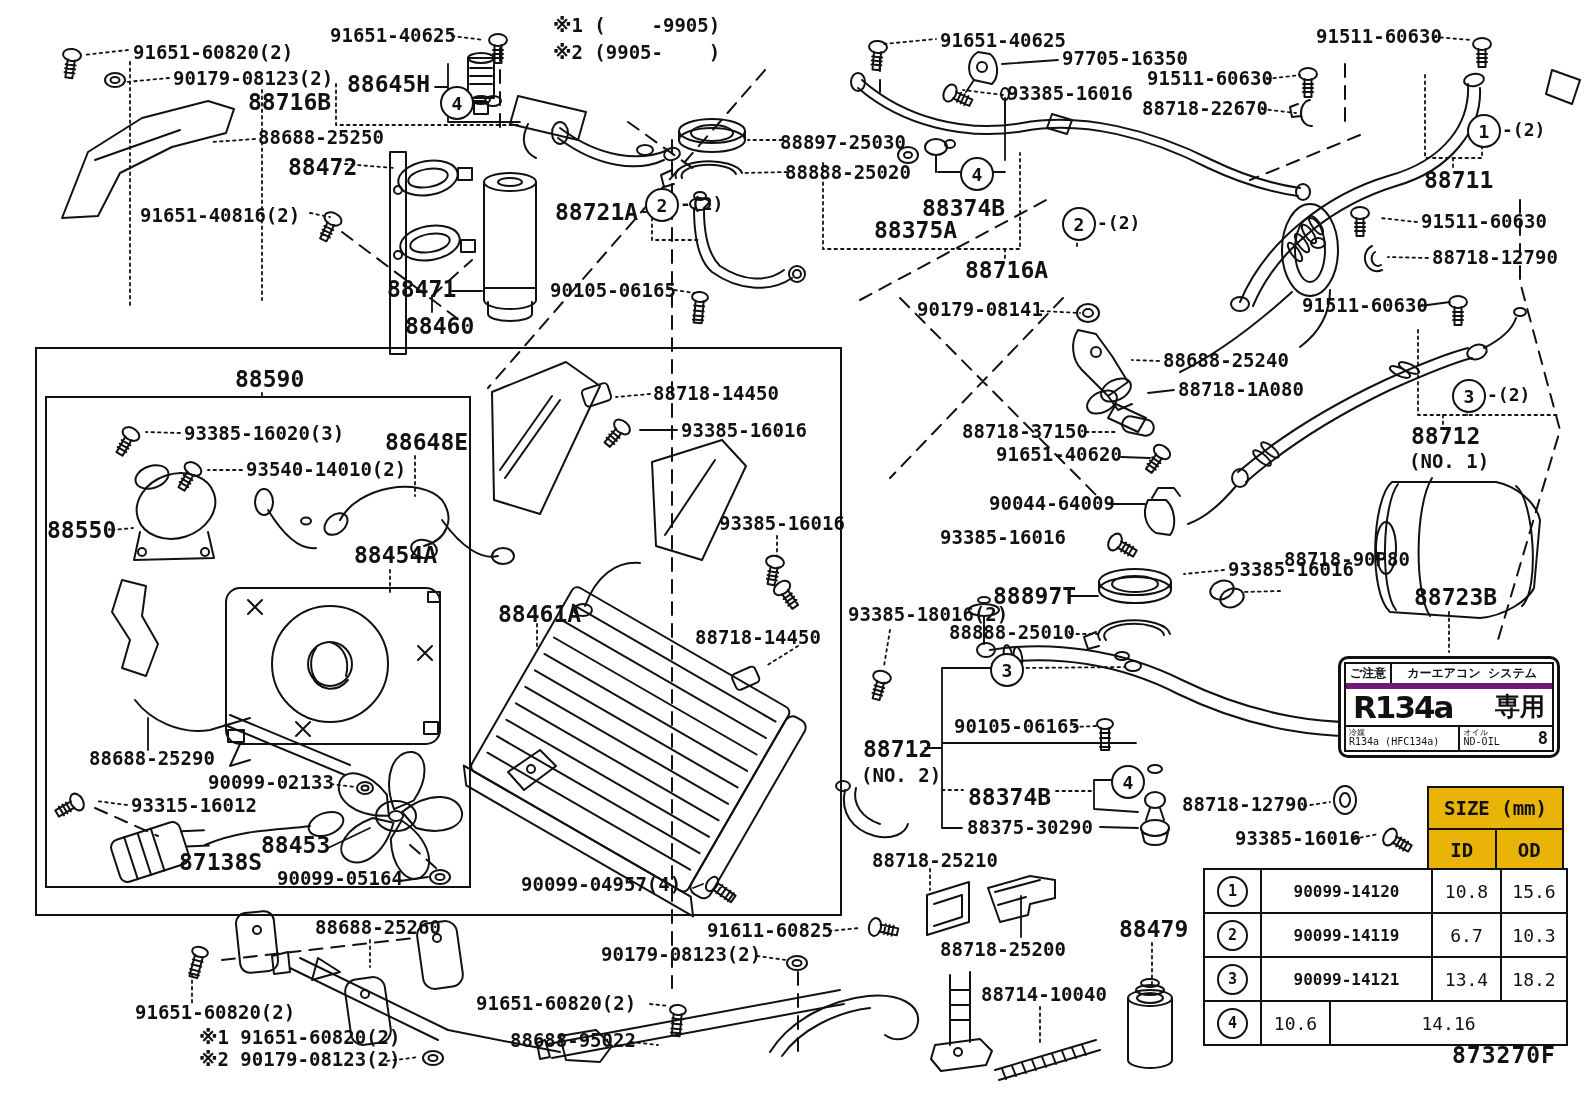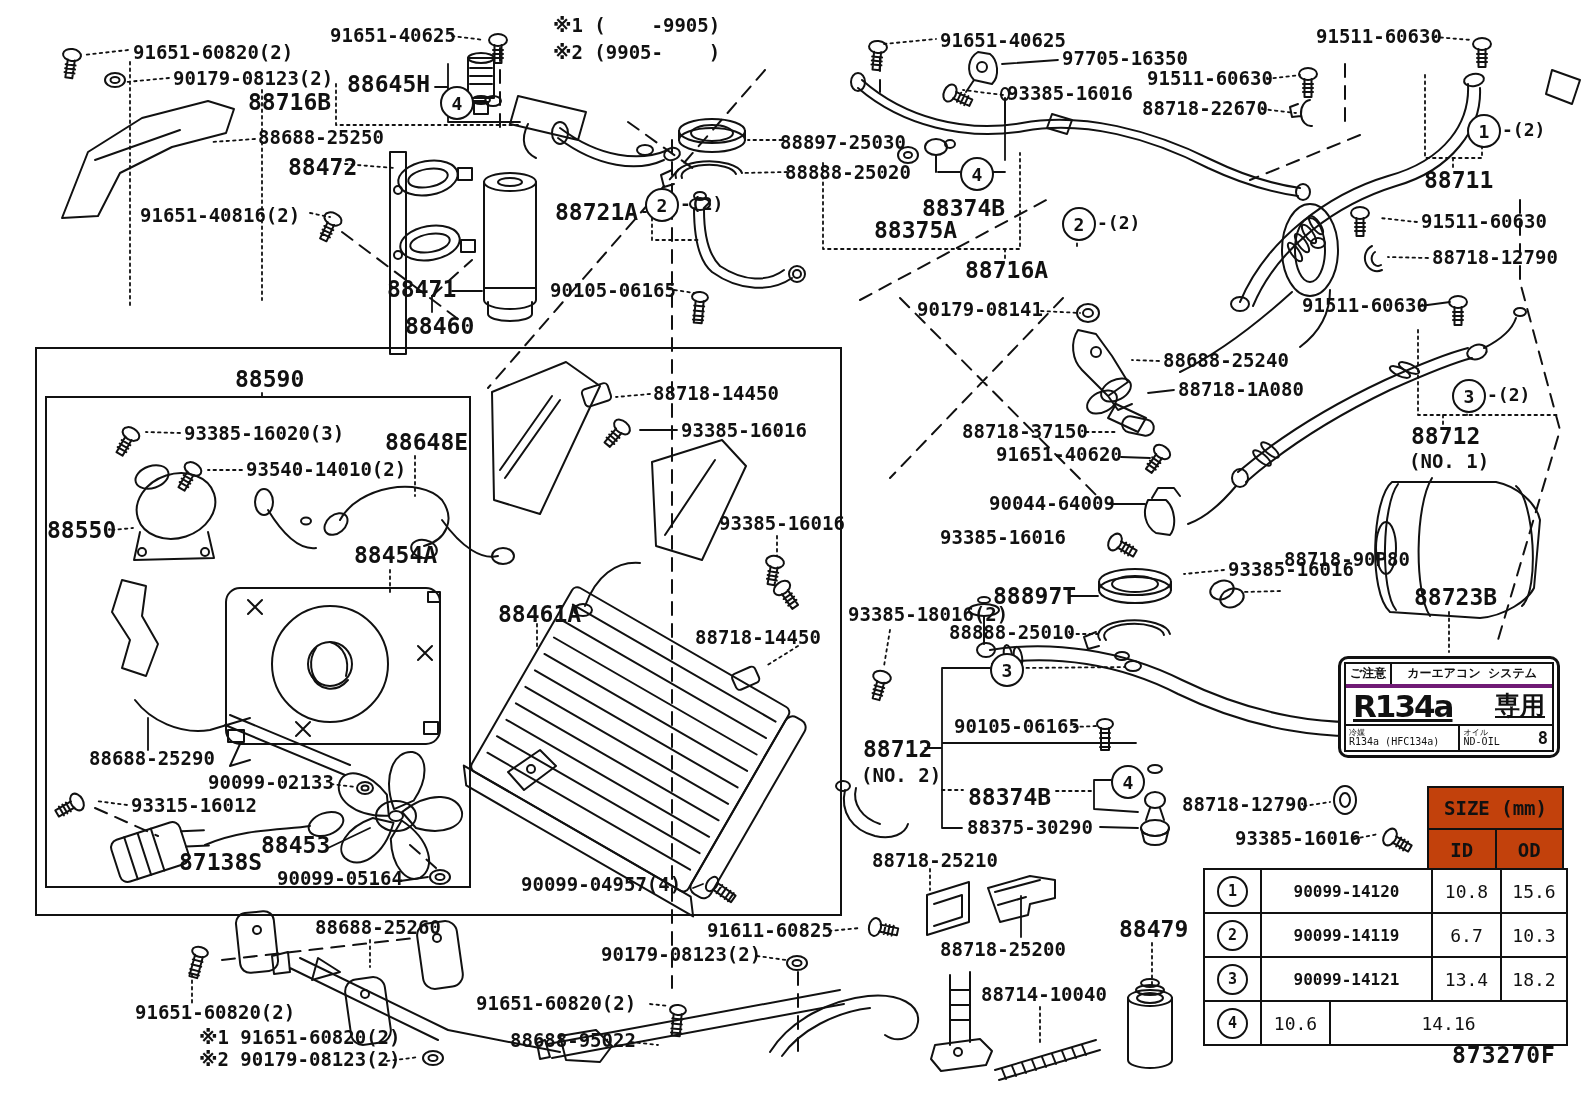--- a/index.html
+++ b/index.html
@@ -7,41 +7,41 @@
          font-family:"DejaVu Sans Mono","DejaVu Sans",monospace;color:#111;}
   svg.art{position:absolute;left:0;top:0;}
   .box{position:absolute;border:2.5px solid #111;}
   .plabel{position:absolute;font-weight:bold;font-size:19px;line-height:1.05;white-space:pre;color:#111;}
   .plabel.big{font-size:23px;}
   .callout{position:absolute;width:30px;height:30px;border:2.5px solid #111;border-radius:50%;
            background:#fff;display:flex;align-items:center;justify-content:center;
            font-size:18px;font-weight:bold;}
   .csuf{position:absolute;left:33px;top:3px;font-size:18px;font-weight:bold;white-space:nowrap;}
   
-  .size-header{position:absolute;left:1427px;top:786px;width:137px;border:2.5px solid #111;background:#c2410c;box-sizing:border-box;}
+  .size-header{position:absolute;left:1427px;top:786px;width:137px;border:2.5px solid #111;background:#eab308;box-sizing:border-box;}
   .sh-title{height:40px;display:flex;align-items:center;justify-content:center;font-weight:bold;font-size:19px;border-bottom:2.5px solid #111;}
   .sh-cols{display:flex;height:40px;}
   .sh-cols .shc{flex:1;display:flex;align-items:center;justify-content:center;font-weight:bold;font-size:19px;}
   .sh-cols .shc:first-child{border-right:2.5px solid #111;}
   .size-body{position:absolute;left:1203px;top:868px;width:361px;border:2.5px solid #111;background:#fff;box-sizing:content-box;}
   .srow{display:flex;height:42px;border-bottom:2.5px solid #111;align-items:stretch;}
   .srow:last-child{border-bottom:none;}
   .sc{display:flex;align-items:center;justify-content:center;}
   .sc-num{width:55px;border-right:2.5px solid #111;}
   .sc-part{width:169px;border-right:2.5px solid #111;font-weight:bold;font-size:16px;}
   .sc-id{width:67px;border-right:2.5px solid #111;font-size:18px;}
   .sc-od{flex:1;font-size:18px;}
   .circ{width:27px;height:27px;border:2px solid #111;border-radius:50%;display:flex;align-items:center;justify-content:center;font-size:15px;font-weight:bold;background:#fff;}
   
   .sticker{position:absolute;left:1338px;top:656px;width:222px;height:102px;border:3px solid #111;border-radius:10px;background:#fff;padding:3px;box-sizing:border-box;}
   .sticker-inner{border:2px solid #111;height:100%;display:flex;flex-direction:column;box-sizing:border-box;}
-  .st-top{display:flex;border-bottom:4px solid #701a75;height:22px;font-size:12px;font-weight:bold;align-items:stretch;}
+  .st-top{display:flex;border-bottom:6px solid #701a75;height:22px;font-size:12px;font-weight:bold;align-items:stretch;}
   .st-caution{border-right:2px solid #111;padding:0 4px;display:flex;align-items:center;}
   .st-system{flex:1;display:flex;align-items:center;justify-content:center;}
-  .st-mid{flex:1;display:flex;align-items:center;justify-content:space-between;padding:0 7px;text-decoration:underline;}
+  .st-mid{flex:1;display:flex;align-items:center;justify-content:space-between;padding:0 7px;}
   .st-r134a{font-size:31px;font-weight:bold;letter-spacing:-2px;font-family:"DejaVu Sans","Liberation Sans",sans-serif;}
   .st-only{font-size:25px;font-weight:bold;}
   .st-bot{display:flex;border-top:2px solid #111;height:27px;font-size:10px;}
   .st-ref{flex:1.25;border-right:2px solid #111;padding:1px 3px;line-height:1.0;display:flex;flex-direction:column;justify-content:center;}
   .st-oil{flex:1;display:flex;align-items:center;padding:1px 4px;}
   .st-oil-wrap{display:flex;flex-direction:column;line-height:1.0;justify-content:center;}
   .st-oil-big{font-size:17px;font-weight:bold;margin-left:auto;}
   .st-tiny{font-size:8px;display:block;}
   .figcode{position:absolute;left:1452px;top:1042px;font-size:23px;font-weight:bold;letter-spacing:1px;text-align:right;}
 </style>

